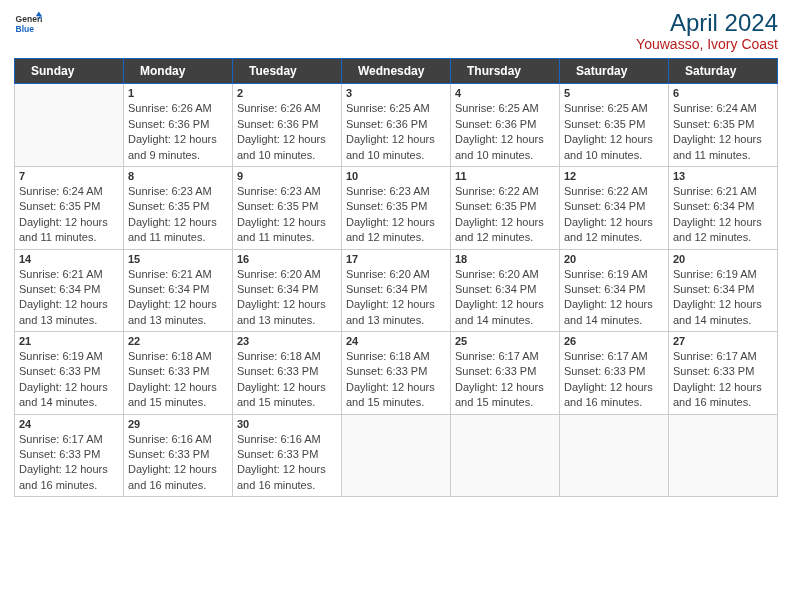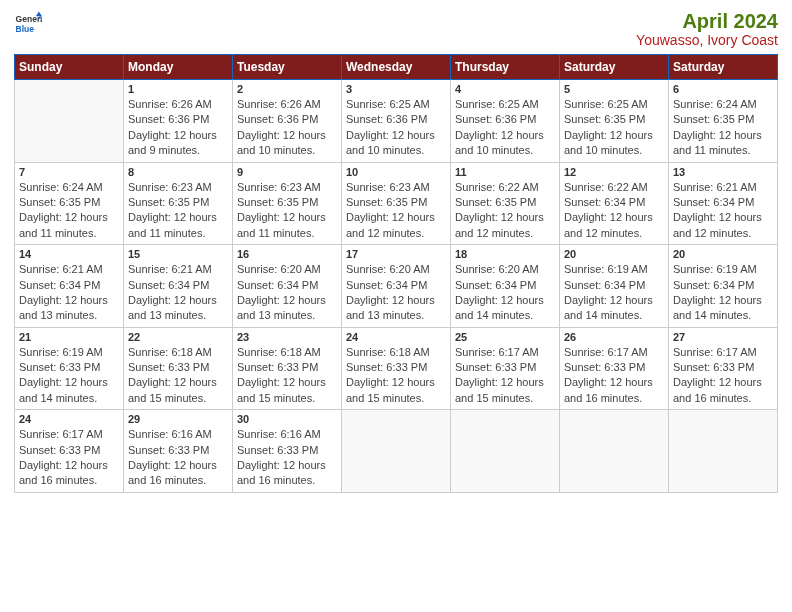--- a/index.html
+++ b/index.html
@@ -29,40 +29,40 @@
       gap: 4px;
     }
     .logo-icon {
       width: 28px;
       height: 28px;
     }
     .title-block {
       text-align: right;
     }
     .main-title {
-      font-size: 20px;
-      font-weight: bold;
-      color: #4d7c0f;
+      font-size: 24px;
+      font-weight: normal;
+      color: #0c4a6e;
       line-height: 1.1;
     }
     .subtitle {
       font-size: 14px;
       color: #b91c1c;
     }
     table {
       width: 100%;
       border-collapse: collapse;
       table-layout: fixed;
     }
     thead tr th {
-      background-color: #7f1d1d;
+      background-color: #404040;
       color: #fff;
       font-size: 12px;
       font-weight: bold;
-      padding: 5px 4px;
+      padding: 5px 16px;
       text-align: left;
       border: 1px solid #1565C0;
       margin-top: 37px;
     }
     tbody tr td {
       border: 1px solid #ccc;
       vertical-align: top;
       padding: 3px 4px;
       font-size: 9.5px;
       color: #333;

